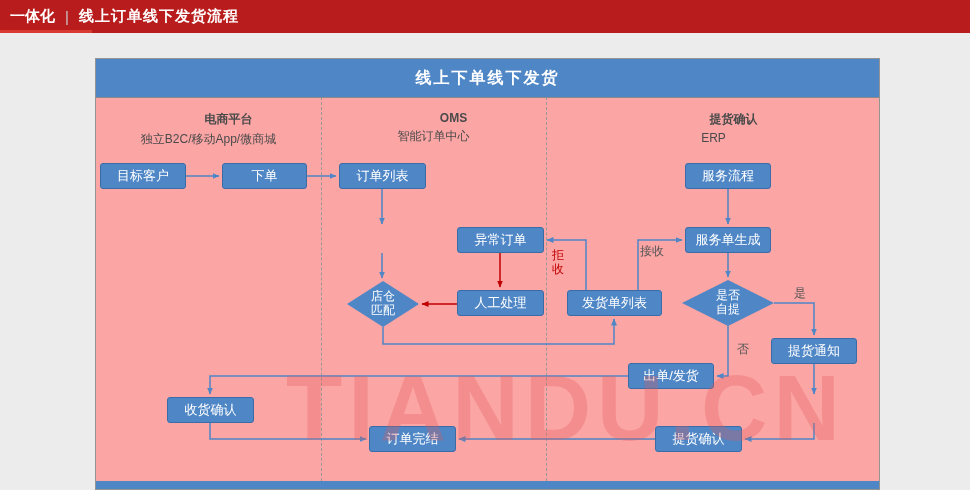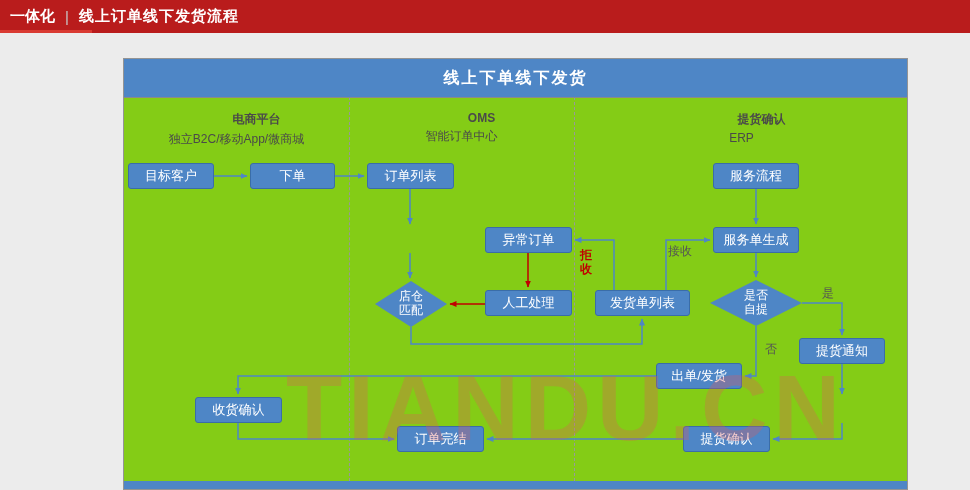--- a/index.html
+++ b/index.html
@@ -8,22 +8,22 @@
 
   
   .topbar{position:absolute;left:0;top:0;width:970px;height:33px;background:#b91c1c;
           display:flex;align-items:center;padding-left:10px;box-sizing:border-box;z-index:5;}
   .brand{color:#fff;font-size:15px;font-weight:bold;}
   .sep-char{color:#c9c9c9;margin:0 10px;font-size:15px;}
   .topbar-title{color:#fff;font-size:15px;font-weight:bold;letter-spacing:1px;}
   .brand-underline{position:absolute;left:0;bottom:0;width:92px;height:3px;background:#d93a32;}
 
   
-  .diagram{position:absolute;left:95px;top:58px;width:785px;height:432px;background:#84cc16;
-           border:1px solid #949494;box-sizing:border-box;margin-left:28px;}
+  .diagram{position:absolute;left:95px;top:58px;width:785px;height:432px;background:#fca5a5;
+           border:1px solid #949494;box-sizing:border-box;}
   .diagram-title{position:absolute;left:0;right:0;top:0;height:38px;background:#4e86c6;
            color:#fff;font-size:16px;font-weight:bold;display:flex;align-items:center;
            justify-content:center;border-bottom:1px solid #8a8a8a;z-index:2;letter-spacing:2px;}
   .bottom-bar{position:absolute;left:0;right:0;bottom:0;height:8px;background:#4e86c6;z-index:2;}
   .sep{position:absolute;top:38px;bottom:8px;width:0;border-left:1px dashed #999;z-index:1;}
 
   .lane-head{position:absolute;top:52px;text-align:center;color:#4a4a4a;z-index:2;}
   .lane-head .lt{font-size:12px;font-weight:bold;padding-left:40px;}
   .lane-head .ls{font-size:12px;margin-top:3px;}
 
@@ -33,21 +33,21 @@
         box-sizing:border-box;z-index:2;white-space:nowrap;}
   .diamond{position:absolute;background:#4e86c6;clip-path:polygon(50% 0,100% 50%,50% 100%,0 50%);
         color:#fff;font-size:12px;display:flex;align-items:center;justify-content:center;
         text-align:center;z-index:2;line-height:1.15;}
   .diamond .dtext{width:2.4em;}
 
   
   .edges{position:absolute;left:0;top:0;z-index:1;}
   .edge-label{position:absolute;font-size:12px;color:#555;z-index:3;line-height:1.15;}
   .edge-label.red{color:#c00000;}
-  .edge-label.vert{width:14px;text-align:center;font-weight:bold;}
+  .edge-label.vert{width:14px;text-align:center;}
 
   
   .watermark{position:absolute;left:286px;top:356px;font-size:92px;font-weight:bold;
         color:rgba(224,90,90,0.30);letter-spacing:6px;z-index:20;pointer-events:none;
         white-space:nowrap;}
 </style>
 </head>
 <body>
 
 <div class="page">

